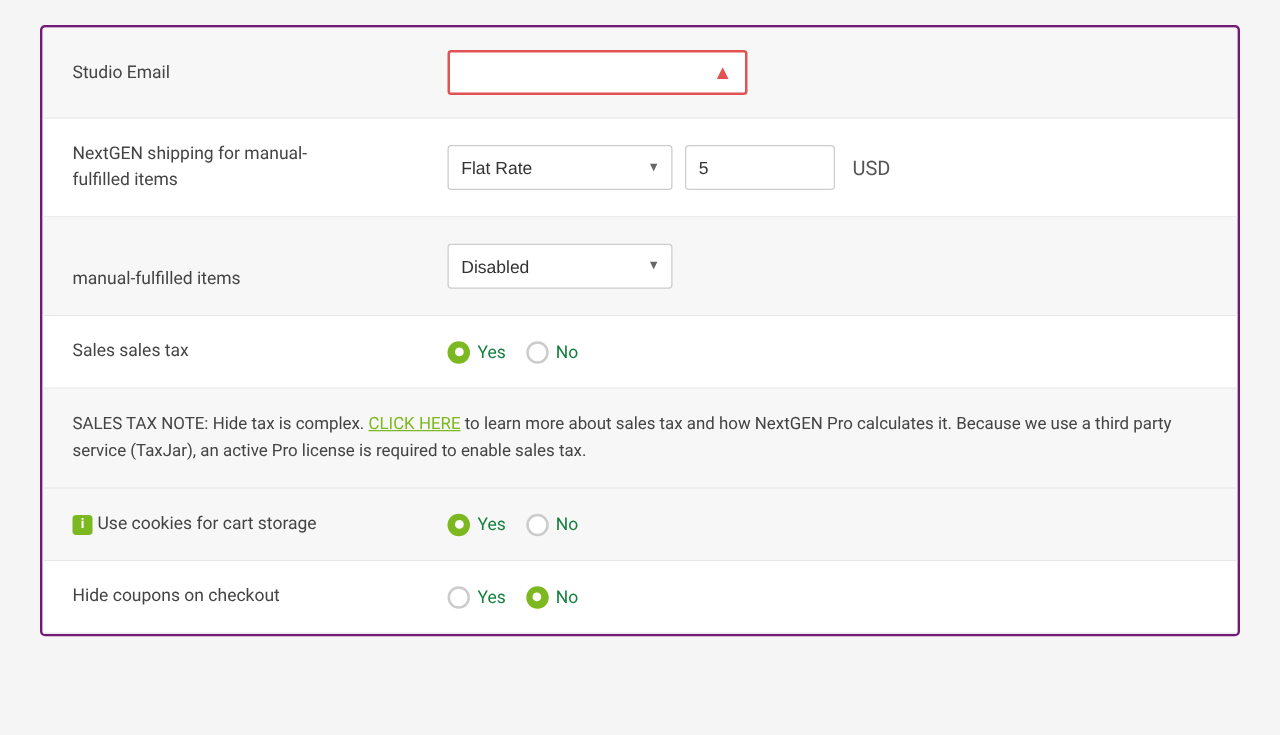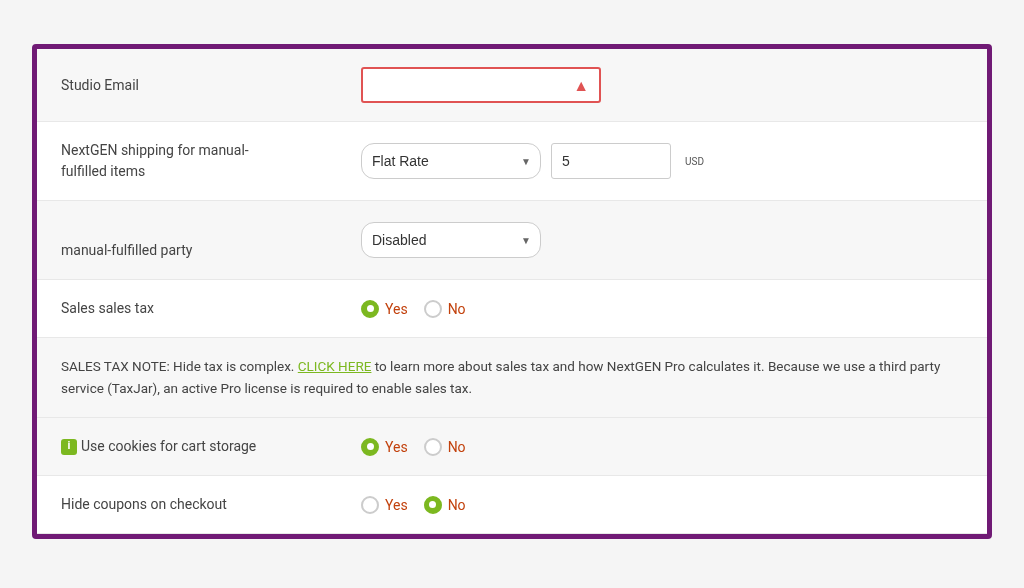--- a/index.html
+++ b/index.html
@@ -10,24 +10,23 @@
       background: #f5f5f5;
       display: flex;
       justify-content: center;
       align-items: flex-start;
       min-height: 588px;
       padding: 20px;
     }
     .container {
       width: 960px;
       background: #fff;
-      border: 5px solid #701a75;
+      border: 2px solid #701a75;
       border-radius: 4px;
       overflow: hidden;
-      margin-top: 24px;
     }
     .row {
       display: flex;
       align-items: center;
       padding: 18px 24px;
       border-bottom: 1px solid #e8e8e8;
       background: #fff;
     }
     .row.shaded {
       background: #f7f7f7;
@@ -70,21 +69,21 @@
       font-size: 16px;
     }
     .select-wrapper {
       position: relative;
       display: inline-block;
     }
     .select-wrapper select {
       appearance: none;
       -webkit-appearance: none;
       border: 1px solid #ccc;
-      border-radius: 13px;
+      border-radius: 3px;
       padding: 7px 32px 7px 10px;
       font-size: 14px;
       color: #333;
       background: #fff;
       cursor: pointer;
       outline: none;
       min-width: 180px;
       height: 36px;
     }
     .select-wrapper::after {
@@ -102,21 +101,21 @@
       border-radius: 3px;
       padding: 7px 10px;
       font-size: 14px;
       color: #333;
       width: 120px;
       height: 36px;
       outline: none;
     }
     .currency-label {
       color: #555;
-      font-size: 10px;
+      font-size: 16px;
       margin-left: 4px;
     }
     .radio-group {
       display: flex;
       align-items: center;
       gap: 16px;
     }
     .radio-option {
       display: flex;
       align-items: center;
@@ -139,21 +138,21 @@
     }
     .radio-circle.selected::after {
       content: "";
       width: 7px;
       height: 7px;
       border-radius: 50%;
       background: #fff;
     }
     .radio-label {
       font-size: 14px;
-      color: #c2410c;
+      color: #15803d;
     }
     .note-row {
       background: #f7f7f7;
       padding: 18px 24px;
       border-bottom: 1px solid #e8e8e8;
       line-height: 1.6;
       color: #444;
       font-size: 13.5px;
     }
     .note-row a {
@@ -209,21 +208,21 @@
         </select>
       </div>
       <input type="text" class="text-input" value="5" style="">
       <span class="currency-label">USD</span>
     </div>
   </div>
 
   <div class="row shaded">
     <div class="row-label">
       <br>
-      <span>manual-fulfilled party</span>
+      <span>manual-fulfilled items</span>
     </div>
     <div class="row-control">
       <div class="select-wrapper">
         <select>
           <option value="disabled" selected="">Disabled</option>
           <option value="enabled">Enabled</option>
         </select>
       </div>
     </div>
   </div>

